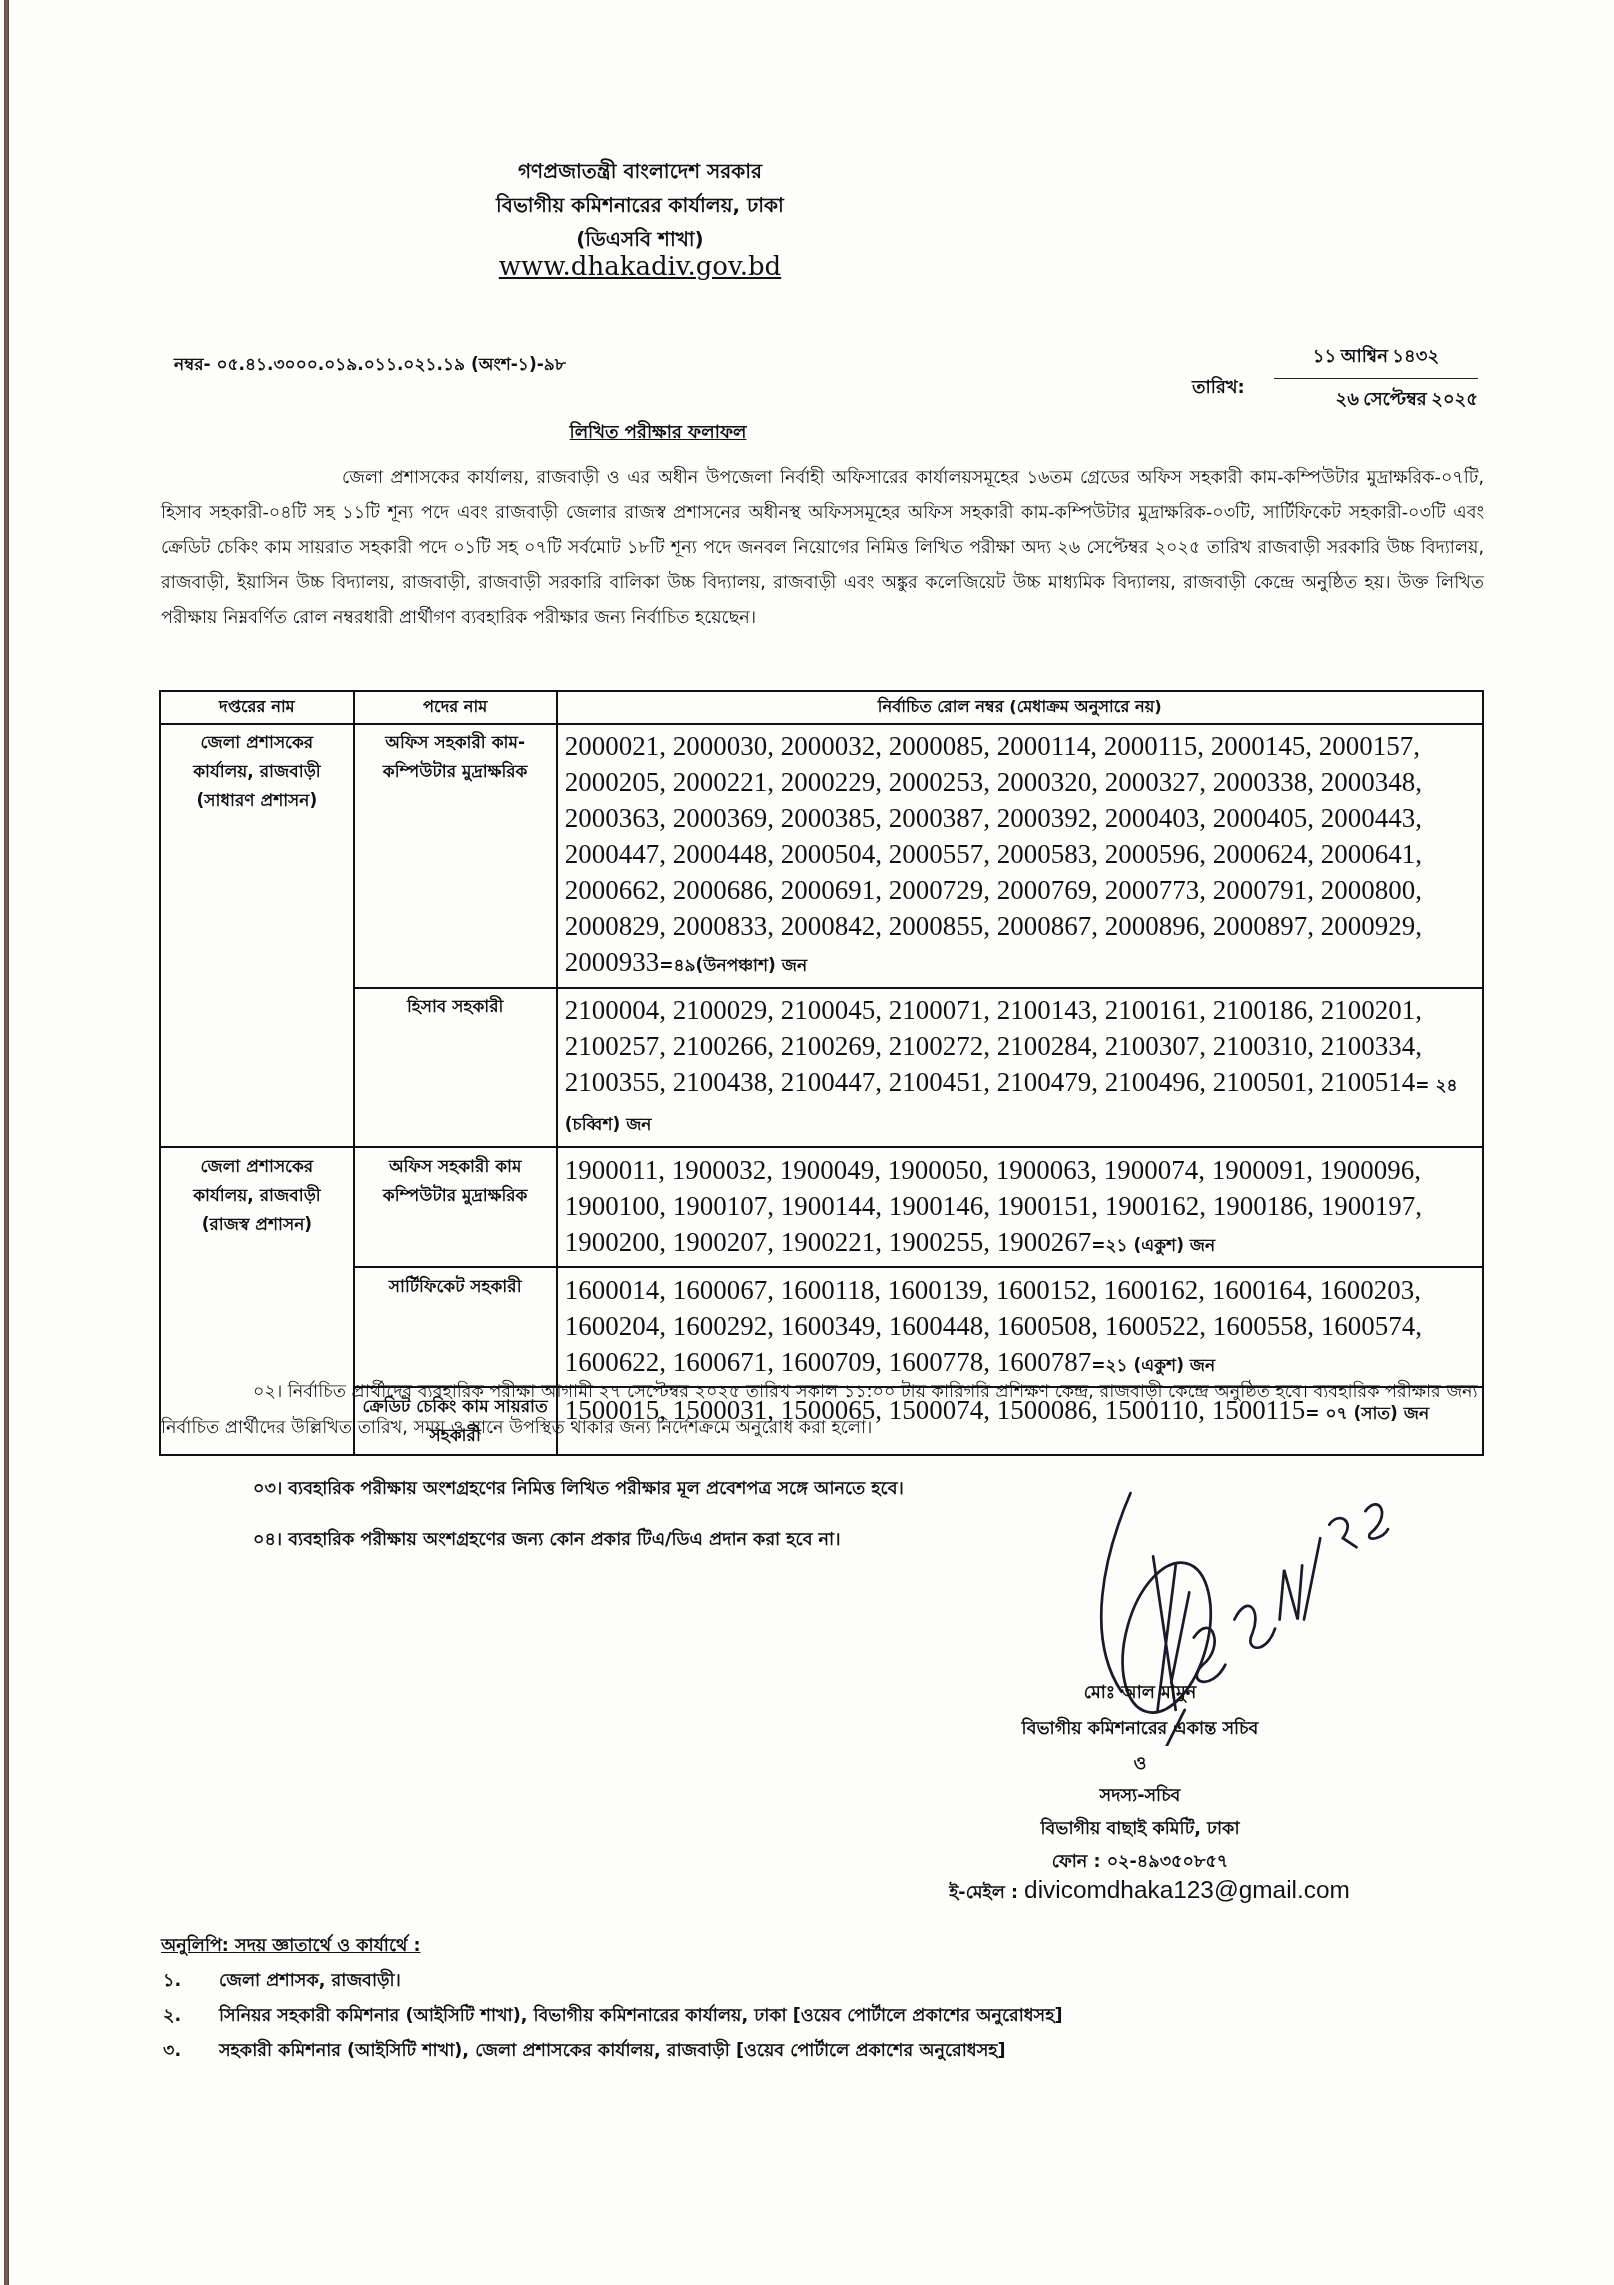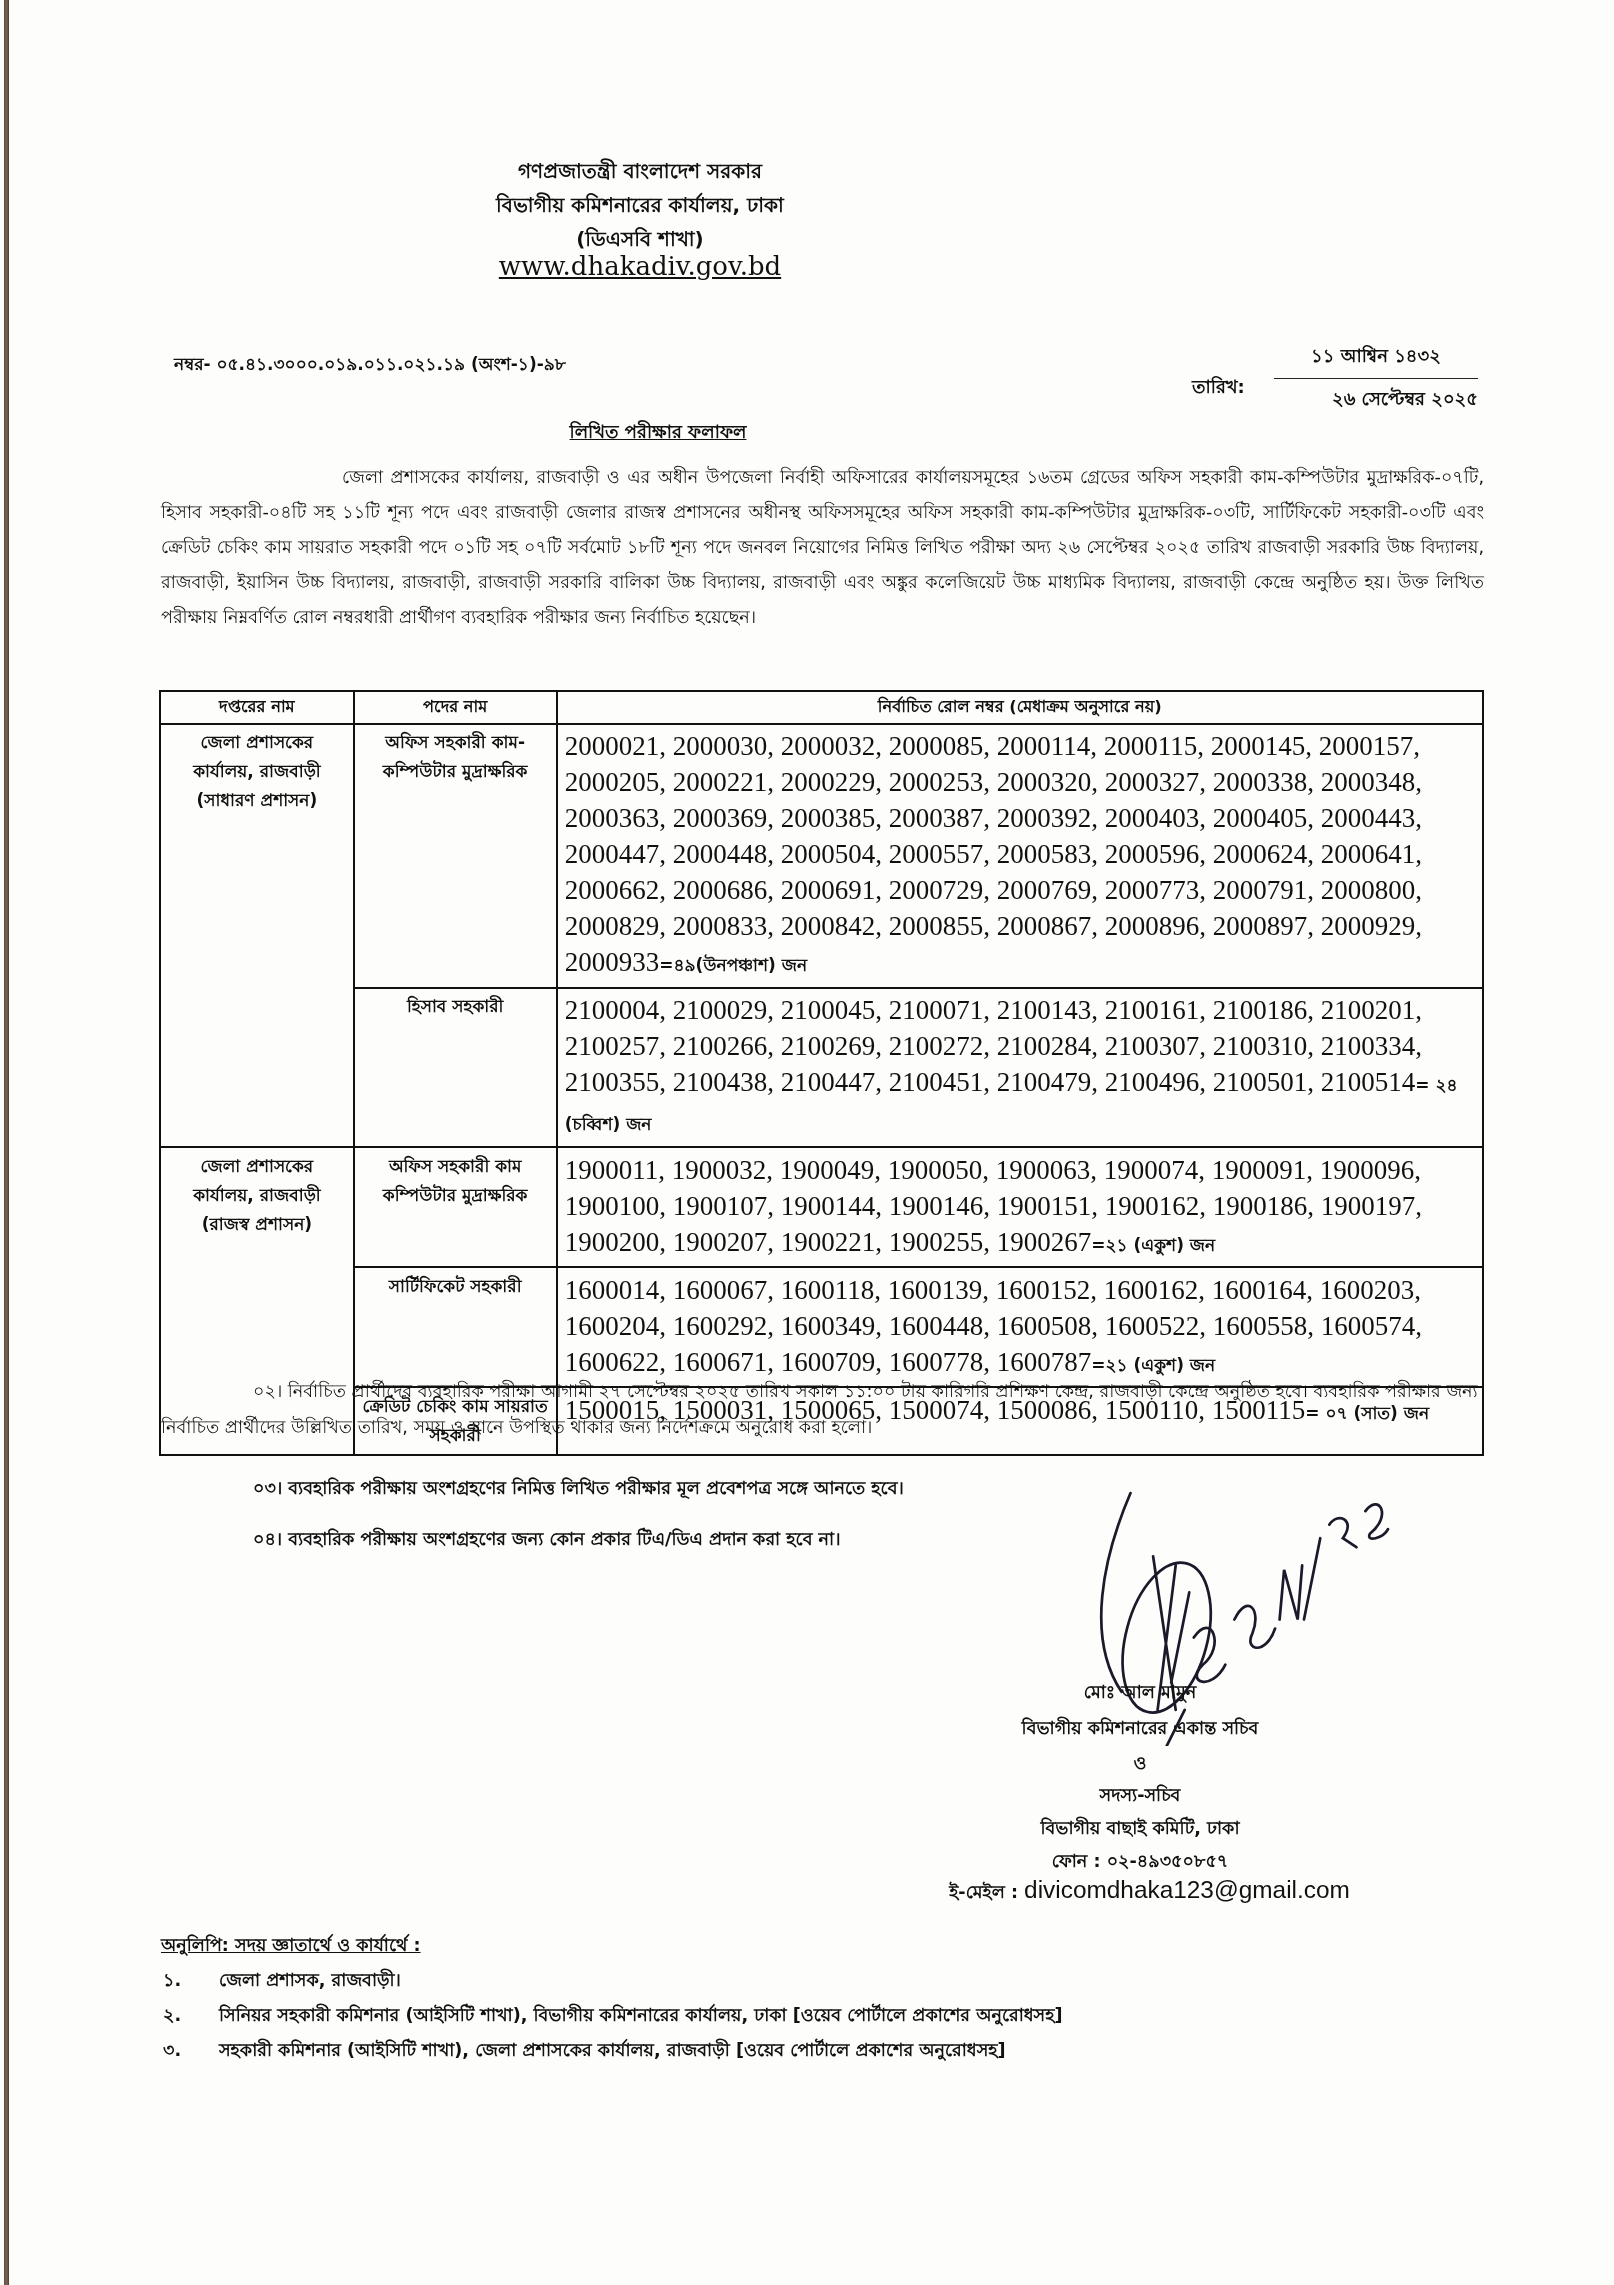--- a/index.html
+++ b/index.html
@@ -13,21 +13,21 @@
     position: absolute; left: 3.6px; top: 0; width: 5.4px; height: 2285px;
     background: linear-gradient(90deg, #3a2a20, #6b4a35 50%, #2a1c14);
     opacity: 0.85;
   }
   .abs { position: absolute; }
   .center { text-align: center; }
   .hdr { left: 0; width: 1280px; font-weight: bold; font-size: 20px; text-align: center; }
   .hdr-url { font-family: "DejaVu Serif", "Liberation Serif", serif; font-size: 26px; font-weight: normal; text-decoration: underline; }
   .memo { left: 174px; top: 351px; font-size: 17px; font-weight: bold; }
   .date-label { left: 1192px; top: 373px; font-size: 18px; font-weight: bold; }
-  .date-box { left: 1274px; top: 342px; width: 204px; text-align: center; font-size: 18px; font-weight: bold; }
+  .date-box { left: 1274px; top: 342px; width: 204px; text-align: center; font-size: 18px; font-weight: bold; font-family: Liberation Serif, serif; }
   .date-box .top { padding-bottom: 5.4px; border-bottom: 1.8px solid #222; }
   .date-box .bot { padding-top: 5.4px; text-align: right; }
   .title { left: 0; width: 1316px; top: 418px; font-size: 18px; font-weight: bold; }
   .title span { text-decoration: underline; }
   .para {
     left: 161px; width: 1323px; font-size: 17.6px; font-weight: normal; line-height: 35px;
     text-align: justify; text-indent: 181px;
   }
   table.results {
     position: absolute; left: 159px; top: 690px; width: 1325px; height: 646px;

